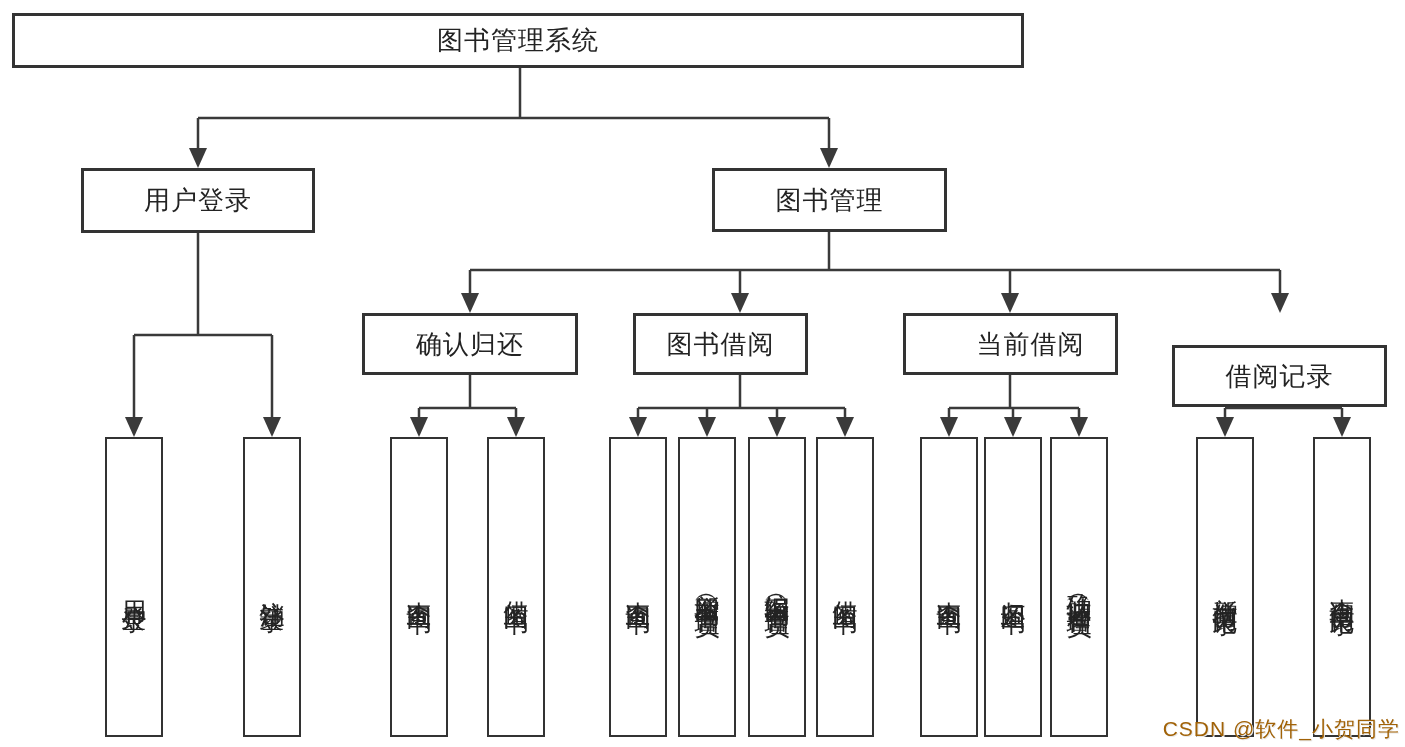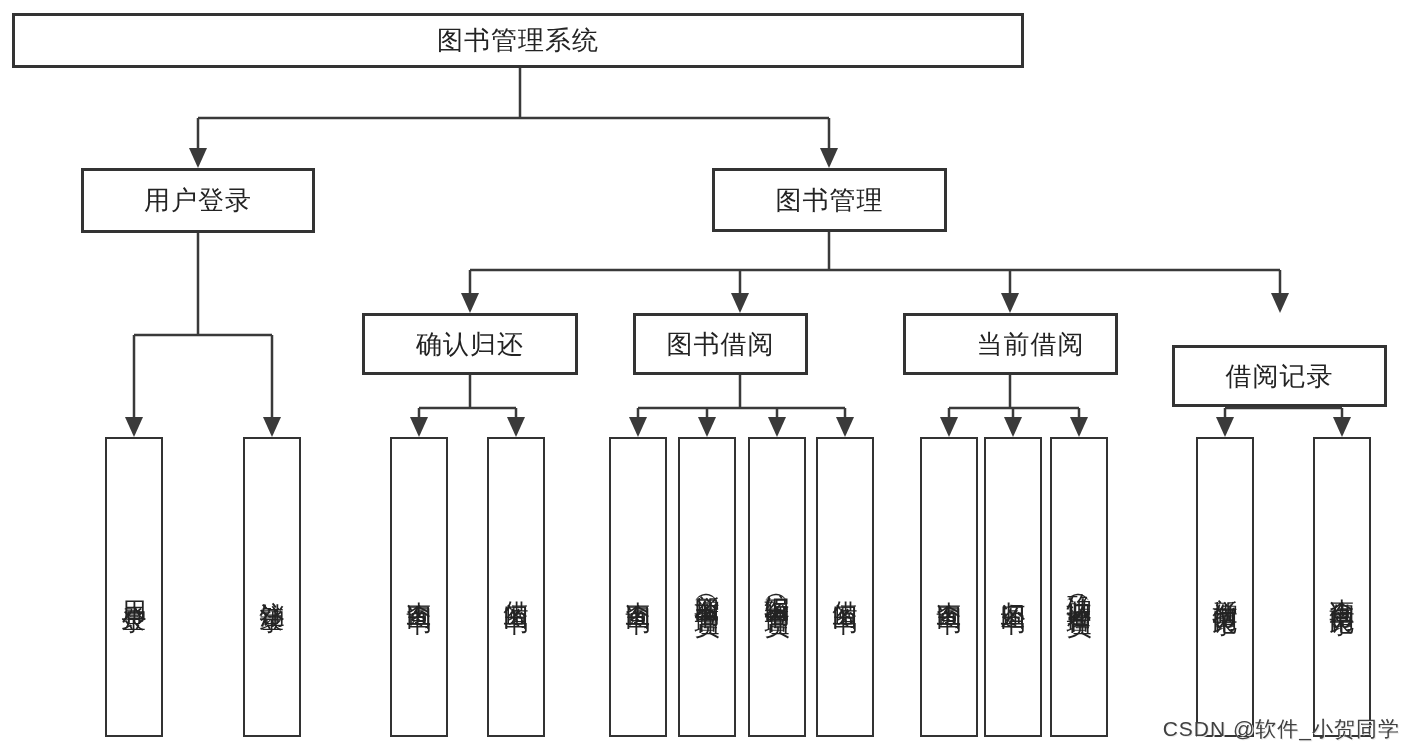--- a/index.html
+++ b/index.html
@@ -43,21 +43,21 @@
     line-height: 1;
     letter-spacing: 3px;
     color: #232323;
     white-space: nowrap;
   }
   #watermark {
     position: absolute;
     right: 5px;
     bottom: 4px;
     font-size: 21px;
-    color: #404040;
+    color: #a16207;
     letter-spacing: 1px;
     z-index: 2;
     text-shadow: 1px 1px 0 #e8e8e8;
   }
   .stroke { stroke: #3a3a3a; stroke-width: 2.5; fill: none; }
   .arrow  { fill: #3a3a3a; stroke: none; }
 </style>
 </head>
 <body>
 

